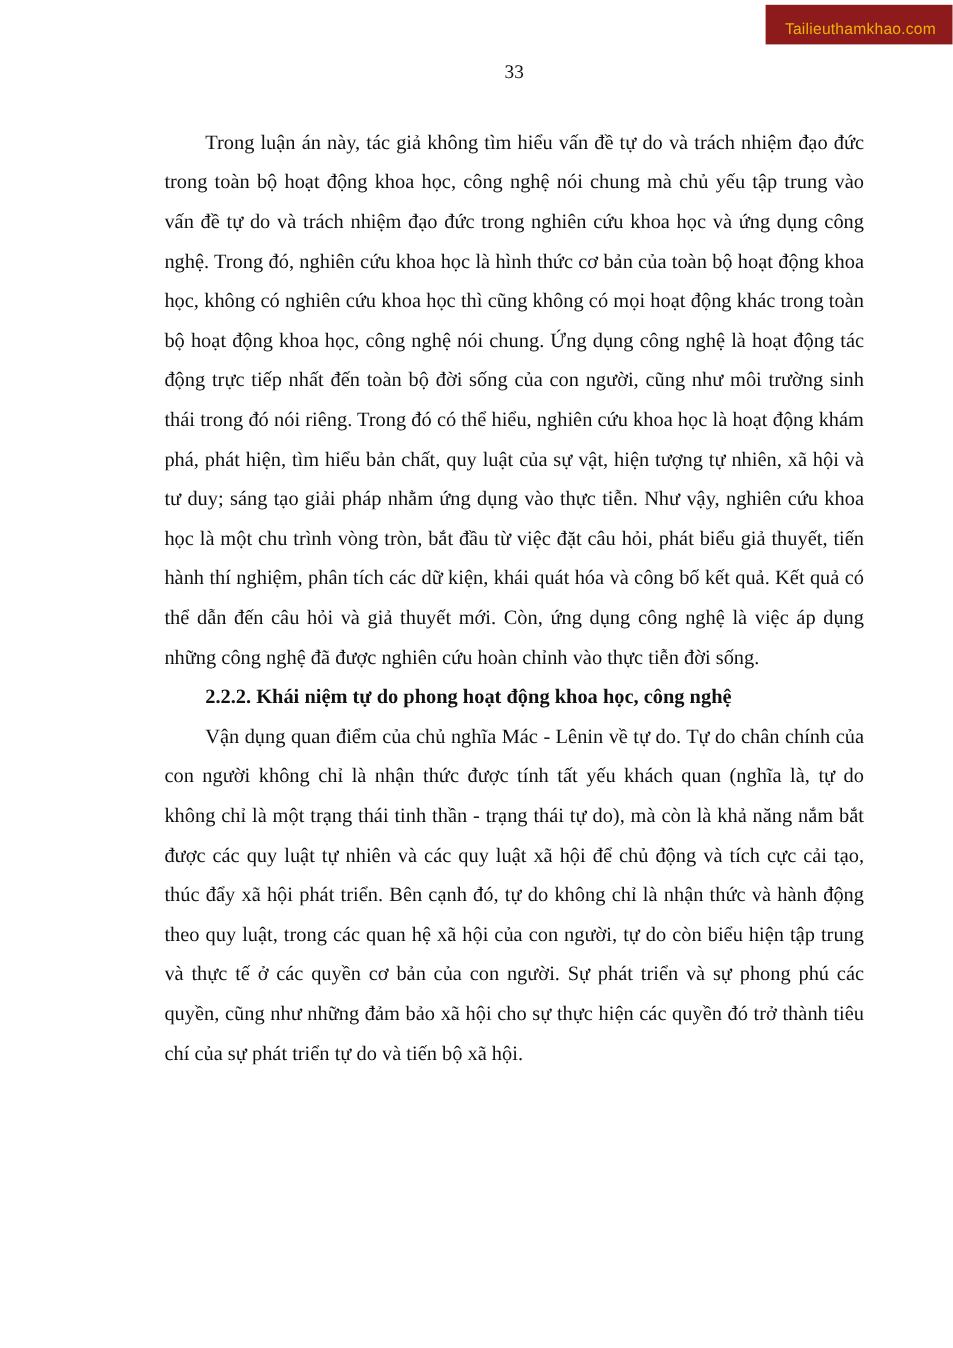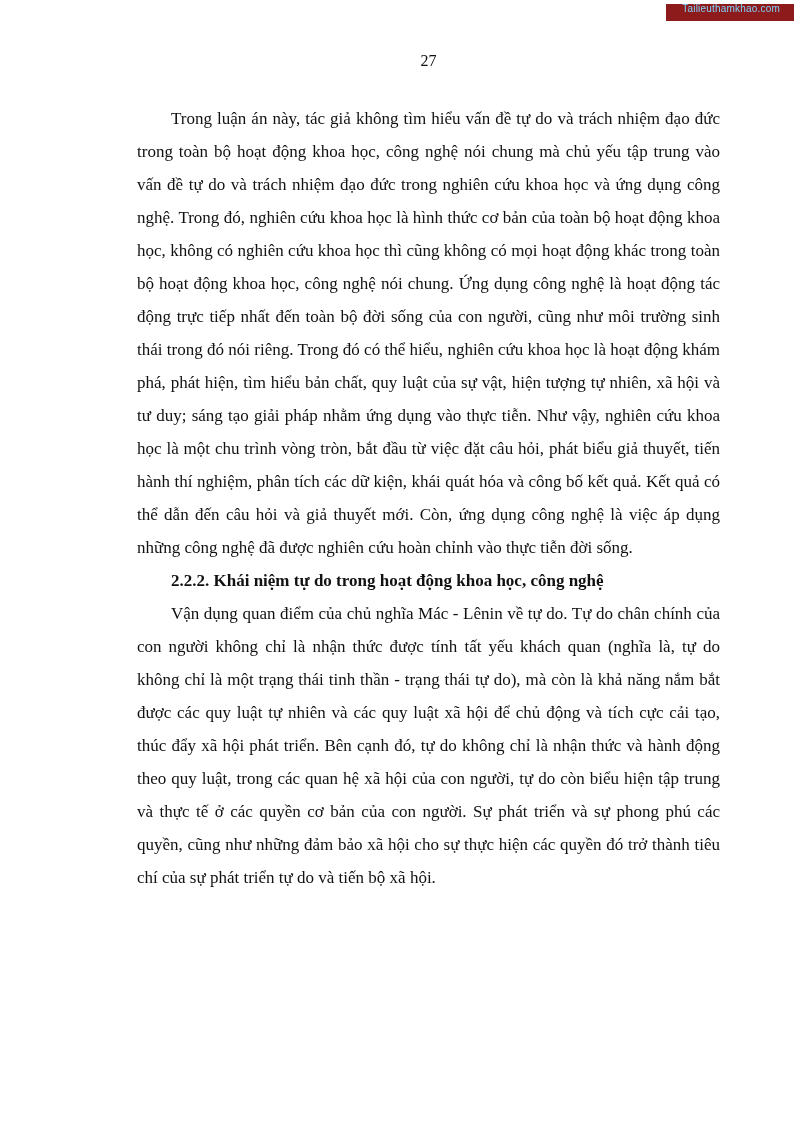--- a/index.html
+++ b/index.html
@@ -17,25 +17,25 @@
     overflow: hidden;
     font-family: "Liberation Serif", serif;
     color: #111111;
   }
 
   .watermark {
     position: absolute;
     top: 4px;
     right: 0;
     background: #8e1b1b;
-    color: #7dd3fc;
+    color: #eab308;
     font-family: "Liberation Sans", sans-serif;
-    font-size: 10px;
+    font-size: 13px;
     line-height: 1;
-    padding: 0 14px 7px 16px;
+    padding: 13px 14px 7px 16px;
     letter-spacing: 0.2px;
   }
 
   .page-inner {
     padding: 52px 74px 0 137px;
   }
 
   .page-number {
     text-align: center;
     font-size: 16px;
@@ -64,25 +64,25 @@
 </style>
 </head>
 <body>
 
 <div class="page">
 
   <div class="watermark">Tailieuthamkhao.com</div>
 
   <div class="page-inner">
 
-    <div class="page-number">27</div>
+    <div class="page-number">33</div>
 
     <div class="body-text">
 
       <p>Trong luận án này, tác giả không tìm hiểu vấn đề tự do và trách nhiệm đạo đức trong toàn bộ hoạt động khoa học, công nghệ nói chung mà chủ yếu tập trung vào vấn đề tự do và trách nhiệm đạo đức trong nghiên cứu khoa học và ứng dụng công nghệ. Trong đó, nghiên cứu khoa học là hình thức cơ bản của toàn bộ hoạt động khoa học, không có nghiên cứu khoa học thì cũng không có mọi hoạt động khác trong toàn bộ hoạt động khoa học, công nghệ nói chung. Ứng dụng công nghệ là hoạt động tác động trực tiếp nhất đến toàn bộ đời sống của con người, cũng như môi trường sinh thái trong đó nói riêng. Trong đó có thể hiểu, nghiên cứu khoa học là hoạt động khám phá, phát hiện, tìm hiểu bản chất, quy luật của sự vật, hiện tượng tự nhiên, xã hội và tư duy; sáng tạo giải pháp nhằm ứng dụng vào thực tiễn. Như vậy, nghiên cứu khoa học là một chu trình vòng tròn, bắt đầu từ việc đặt câu hỏi, phát biểu giả thuyết, tiến hành thí nghiệm, phân tích các dữ kiện, khái quát hóa và công bố kết quả. Kết quả có thể dẫn đến câu hỏi và giả thuyết mới. Còn, ứng dụng công nghệ là việc áp dụng những công nghệ đã được nghiên cứu hoàn chỉnh vào thực tiễn đời sống.</p>
 
-      <h3>2.2.2. Khái niệm tự do trong hoạt động khoa học, công nghệ</h3>
+      <h3>2.2.2. Khái niệm tự do phong hoạt động khoa học, công nghệ</h3>
 
       <p>Vận dụng quan điểm của chủ nghĩa Mác - Lênin về tự do. Tự do chân chính của con người không chỉ là nhận thức được tính tất yếu khách quan (nghĩa là, tự do không chỉ là một trạng thái tinh thần - trạng thái tự do), mà còn là khả năng nắm bắt được các quy luật tự nhiên và các quy luật xã hội để chủ động và tích cực cải tạo, thúc đẩy xã hội phát triển. Bên cạnh đó, tự do không chỉ là nhận thức và hành động theo quy luật, trong các quan hệ xã hội của con người, tự do còn biểu hiện tập trung và thực tế ở các quyền cơ bản của con người. Sự phát triển và sự phong phú các quyền, cũng như những đảm bảo xã hội cho sự thực hiện các quyền đó trở thành tiêu chí của sự phát triển tự do và tiến bộ xã hội.</p>
 
     </div>
   </div>
 </div>
 
 </body></html>

